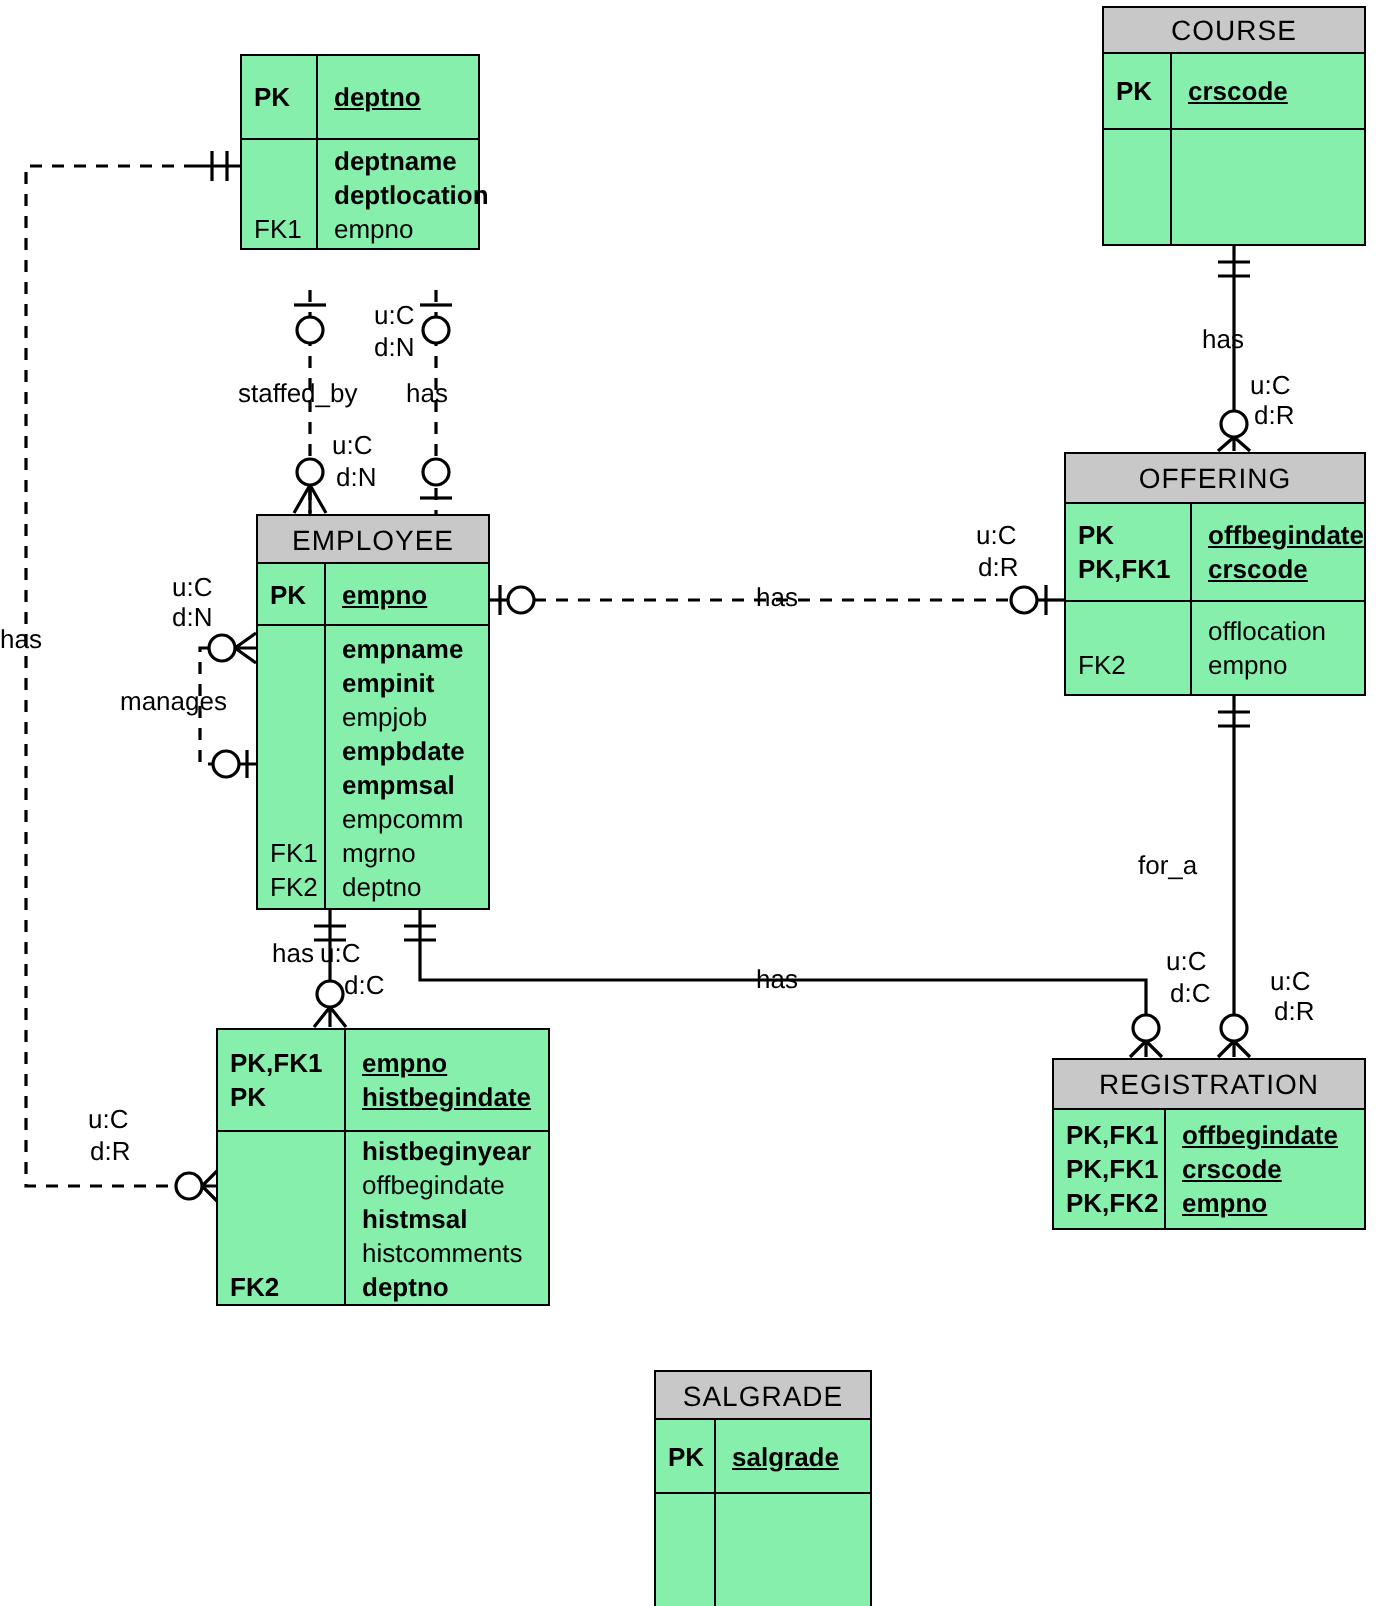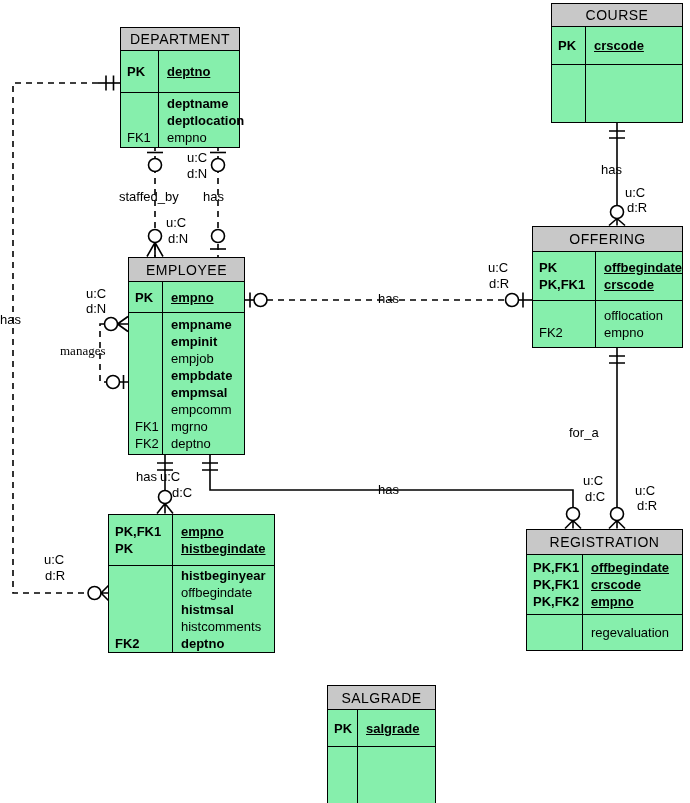--- a/index.html
+++ b/index.html
@@ -100,21 +100,20 @@
 
     <g>
       <path d="M210 452 V490 H573 V508"></path>
       <path d="M202 463 H218 M202 470 H218"></path>
       <circle cx="573" cy="514" r="6.5" fill="#fff"></circle>
       <path d="M573 520.5 L565 528.5 M573 520.5 L573 528.5 M573 520.5 L581 528.5"></path>
     </g>
   </svg>
 
 <div class="entity" style="left: 120px; top: 27px; width: 120px;">
-      <div class="entity-header" style="height: 22px;">DEPARTMENT</div>
       <div class="entity-section" style="min-height: 41px;">
         <div class="col-labels" style="width: 38px;">
           <div class="row b">PK</div>
         </div>
         <div class="col-names">
           <div class="row b u">deptno</div>
         </div>
       </div>
       <div class="entity-section" style="min-height: 55px;">
         <div class="col-labels" style="width: 38px;">
@@ -238,28 +237,20 @@
           <div class="row b">PK,FK1</div>
           <div class="row b">PK,FK1</div>
           <div class="row b">PK,FK2</div>
         </div>
         <div class="col-names">
           <div class="row b u">offbegindate</div>
           <div class="row b u">crscode</div>
           <div class="row b u">empno</div>
         </div>
       </div>
-      <div class="entity-section" style="min-height: 36px;">
-        <div class="col-labels" style="width: 56px;">
-          <div class="row"></div>
-        </div>
-        <div class="col-names">
-          <div class="row">regevaluation</div>
-        </div>
-      </div>
     </div>
     <div class="entity" style="left: 327px; top: 685px; width: 109px;">
       <div class="entity-header" style="height: 23px;">SALGRADE</div>
       <div class="entity-section" style="min-height: 36px;">
         <div class="col-labels" style="width: 30px;">
           <div class="row b">PK</div>
         </div>
         <div class="col-names">
           <div class="row b u">salgrade</div>
         </div>
@@ -273,21 +264,21 @@
       </div>
     </div>
     <div class="rel-label" style="left: 119px; top: 190px;">staffed_by</div>
     <div class="rel-label" style="left: 203px; top: 190px;">has</div>
     <div class="rel-label" style="left: 187px; top: 151px;">u:C</div>
     <div class="rel-label" style="left: 187px; top: 167px;">d:N</div>
     <div class="rel-label" style="left: 166px; top: 216px;">u:C</div>
     <div class="rel-label" style="left: 168px; top: 232px;">d:N</div>
     <div class="rel-label" style="left: 86px; top: 287px;">u:C</div>
     <div class="rel-label" style="left: 86px; top: 302px;">d:N</div>
-    <div class="rel-label" style="left: 60px; top: 344px; font-family: Liberation Serif, serif;">manages</div>
+    <div class="rel-label" style="left: 60px; top: 344px;">manages</div>
     <div class="rel-label" style="left: 0px; top: 313px;">has</div>
     <div class="rel-label" style="left: 44px; top: 553px;">u:C</div>
     <div class="rel-label" style="left: 45px; top: 569px;">d:R</div>
     <div class="rel-label" style="left: 378px; top: 292px;">has</div>
     <div class="rel-label" style="left: 488px; top: 261px;">u:C</div>
     <div class="rel-label" style="left: 489px; top: 277px;">d:R</div>
     <div class="rel-label" style="left: 601px; top: 163px;">has</div>
     <div class="rel-label" style="left: 625px; top: 186px;">u:C</div>
     <div class="rel-label" style="left: 627px; top: 201px;">d:R</div>
     <div class="rel-label" style="left: 569px; top: 426px;">for_a</div>

